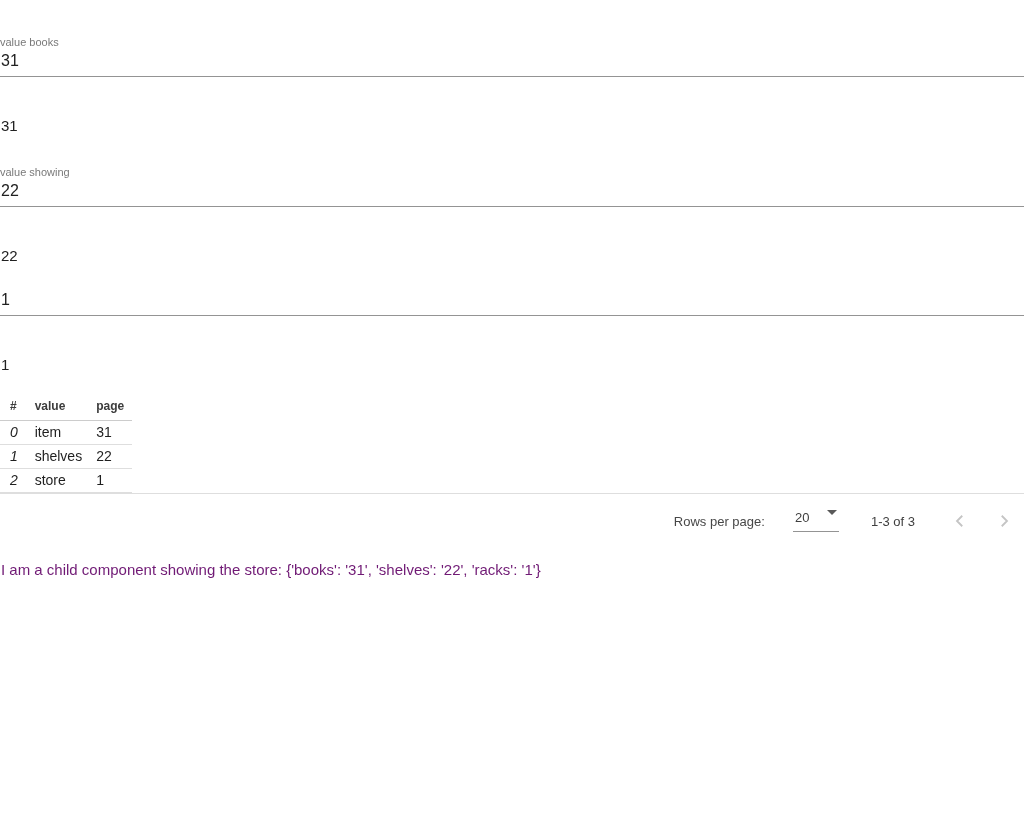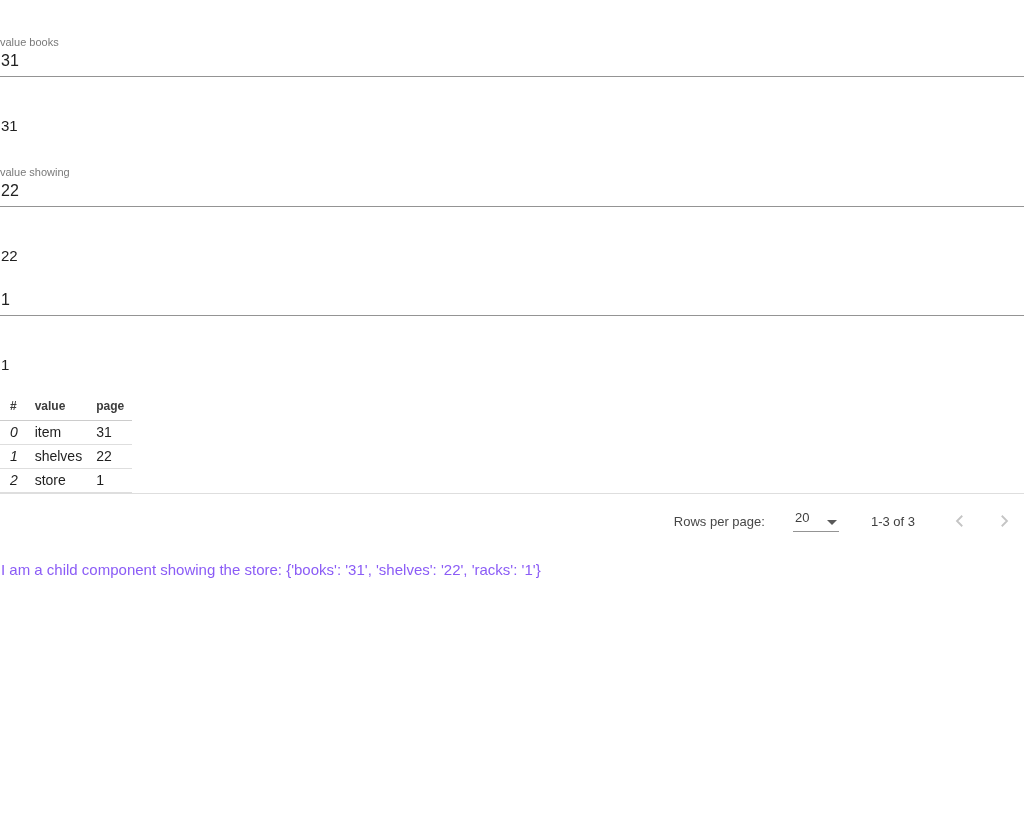--- a/index.html
+++ b/index.html
@@ -71,21 +71,21 @@
     height: 55px;
     display: flex;
     align-items: center;
     justify-content: flex-end;
     padding-right: 8px;
     font-size: 13px;
     color: #474747;
   }
   .rpp-select {
     display: inline-flex;
-    align-items: flex-end;
+    align-items: flex-start;
     justify-content: space-between;
     width: 46px;
     margin-left: 28px;
     padding: 0 2px 6px 2px;
     border-bottom: 1px solid #949494;
     cursor: pointer;
     color: #3f3f3f;
   }
   .caret-down {
     width: 0; height: 0;
@@ -100,21 +100,21 @@
     display: inline-flex; align-items: center; justify-content: center;
     cursor: default;
   }
   .pager-btn.prev { margin-left: 33px; }
   .pager-btn.next { margin-left: 20px; }
 
   .child-text {
     margin: 13px 0 0 1px;
     font-size: 15px;
     line-height: 17px;
-    color: #8b5cf6;
+    color: #701a75;
   }
 </style>
 </head>
 <body>
 
 <div class="page">
 
   <div class="field">
     <label class="field-label">value books</label>
     <input class="field-input" type="text" value="31" style="">

